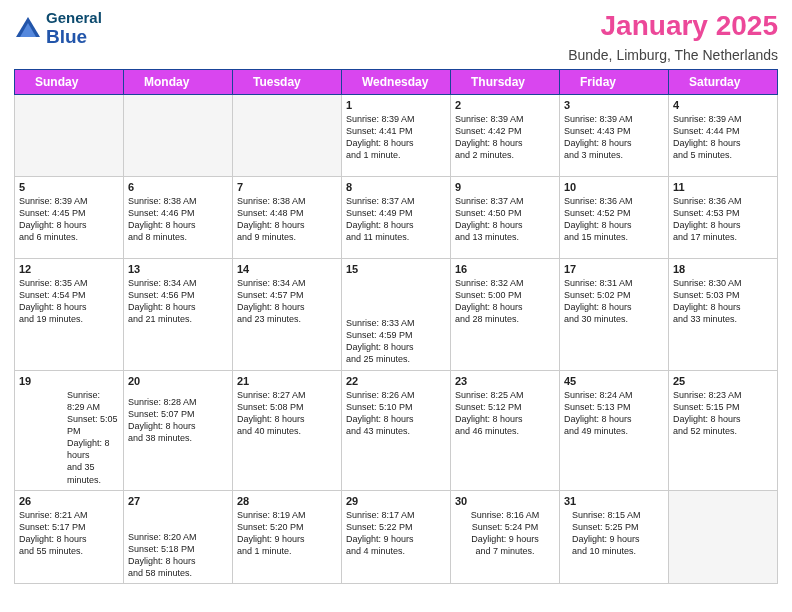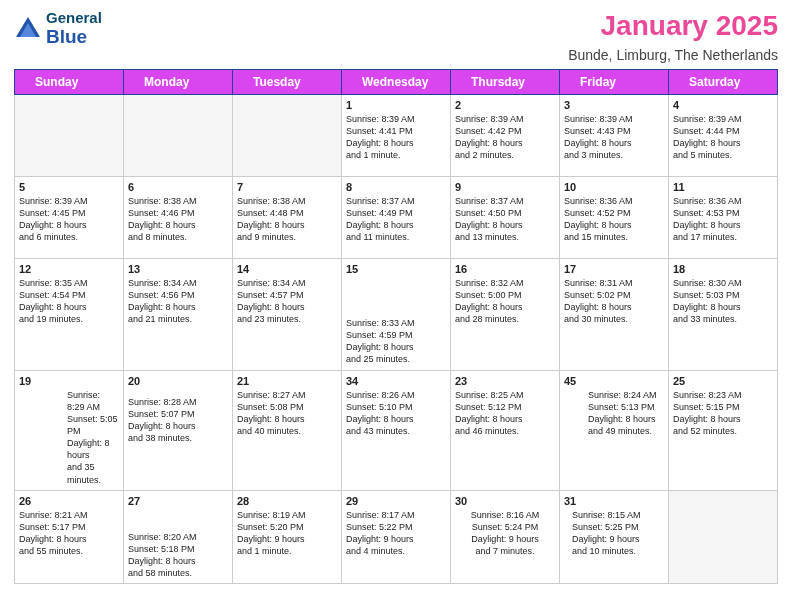--- a/index.html
+++ b/index.html
@@ -279,36 +279,36 @@
 and 38 minutes.</div>
           </td>
           <td>
             <div class="day-number">21</div>
             <div class="day-info" style="white-space: pre-line;">Sunrise: 8:27 AM
 Sunset: 5:08 PM
 Daylight: 8 hours
 and 40 minutes.</div>
           </td>
           <td>
-            <div class="day-number">34</div>
+            <div class="day-number">22</div>
             <div class="day-info" style="white-space: pre-line;">Sunrise: 8:26 AM
 Sunset: 5:10 PM
 Daylight: 8 hours
 and 43 minutes.</div>
           </td>
           <td>
             <div class="day-number">23</div>
             <div class="day-info" style="white-space: pre-line;">Sunrise: 8:25 AM
 Sunset: 5:12 PM
 Daylight: 8 hours
 and 46 minutes.</div>
           </td>
           <td>
             <div class="day-number">45</div>
-            <div class="day-info" style="white-space: pre-line; margin-left: 24px;">Sunrise: 8:24 AM
+            <div class="day-info" style="white-space: pre-line;">Sunrise: 8:24 AM
 Sunset: 5:13 PM
 Daylight: 8 hours
 and 49 minutes.</div>
           </td>
           <td>
             <div class="day-number">25</div>
             <div class="day-info" style="white-space: pre-line;">Sunrise: 8:23 AM
 Sunset: 5:15 PM
 Daylight: 8 hours
 and 52 minutes.</div>

